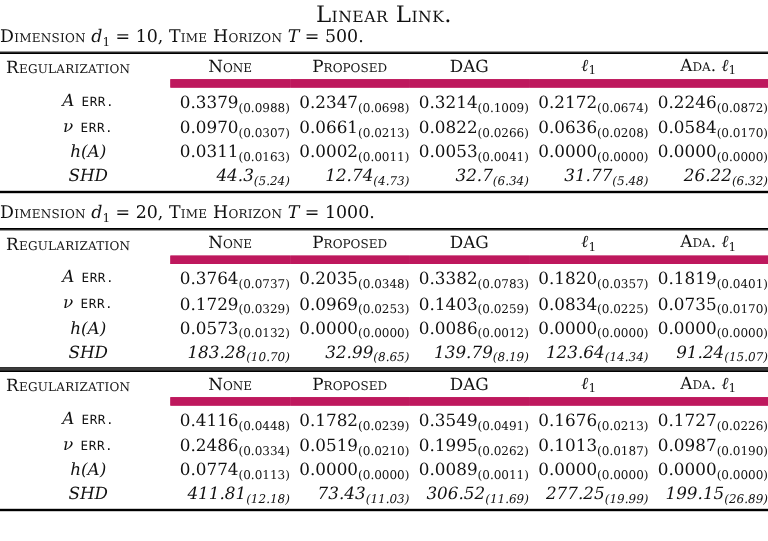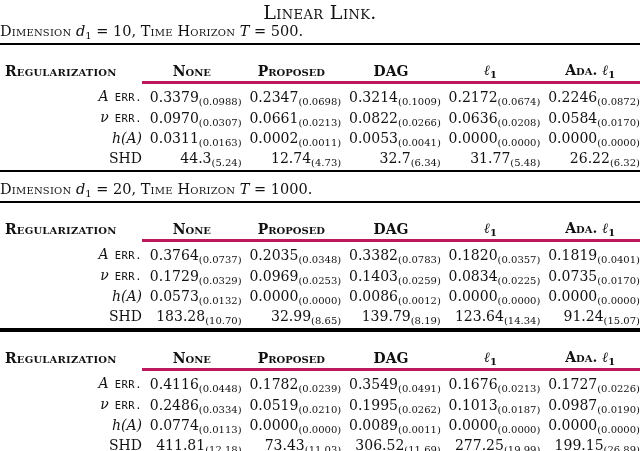--- a/index.html
+++ b/index.html
@@ -19,29 +19,29 @@
     margin-bottom:3px; white-space:nowrap;
   }
   .caption .sc { letter-spacing:.2px; }
   section { margin-top:0; }
   section + section .caption { margin-top:8px; }
   .drule { height:2px; border-top:1px solid #000; border-bottom:1px solid #000; width:640px; }
   table { width:640px; border-collapse:collapse; table-layout:fixed; }
   col.c-label { width:142px; }
   col.c-data  { width:99.6px; }
   thead th {
-    font-weight:bold; font-size:14px; height:22px;
-    vertical-align:middle; padding-top:17px; padding-bottom:2px;
+    font-weight:normal; font-size:14px; height:22px;
+    vertical-align:middle; padding-top:2px; padding-bottom:2px;
   }
   thead th.reg { text-align:left; padding-left:5px; font-variant:small-caps; letter-spacing:.2px; }
-  thead th.dat { text-align:center; border-bottom:3px solid #be185d; }
+  thead th.dat { text-align:center; border-bottom:7px solid #be185d; }
   tbody td { font-size:14px; line-height:20px; height:20px; vertical-align:middle; white-space:nowrap; }
   tbody tr:first-child td { padding-top:3px; }
-  tbody tr:last-child td { padding-bottom:2px; }
-  td.label { text-align:right; padding-left:5px; }
+  tbody tr:last-child td { padding-bottom:2px;font-style:italic; }
+  td.label { text-align:center; padding-left:5px; }
   td.num { text-align:right; }
   sub, .sb {
     font-size:10px; line-height:0; vertical-align:-3px; letter-spacing:0;
   }
   .tt {
     font-family:"DejaVu Sans Mono","Liberation Mono",monospace;
     font-size:10.5px; text-transform:uppercase; margin-left:6px; letter-spacing:.5px;
   }
 </style>
 </head>

